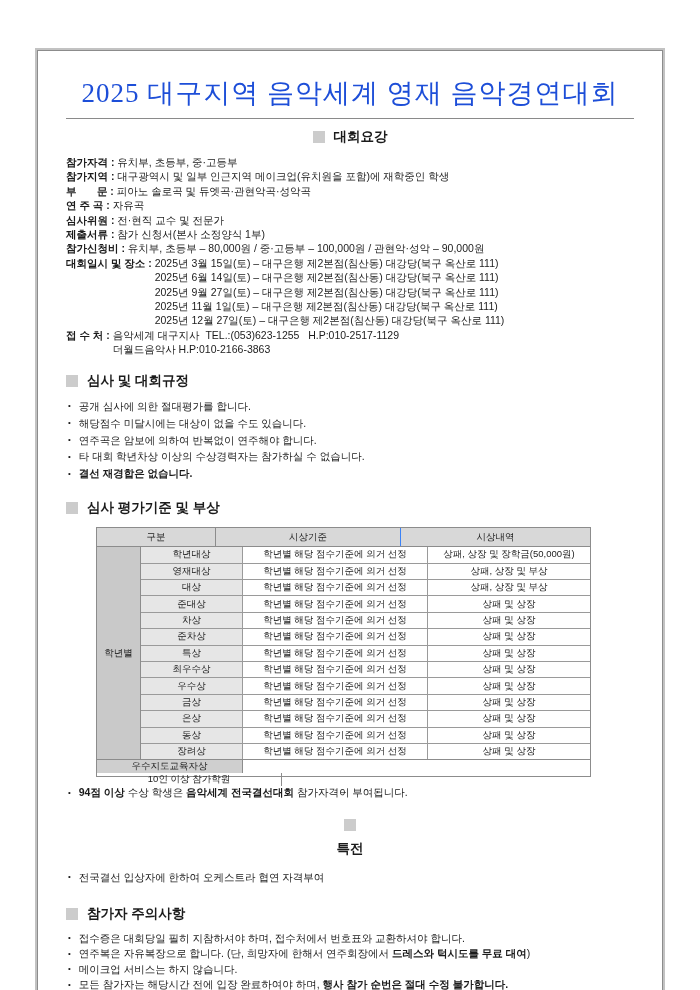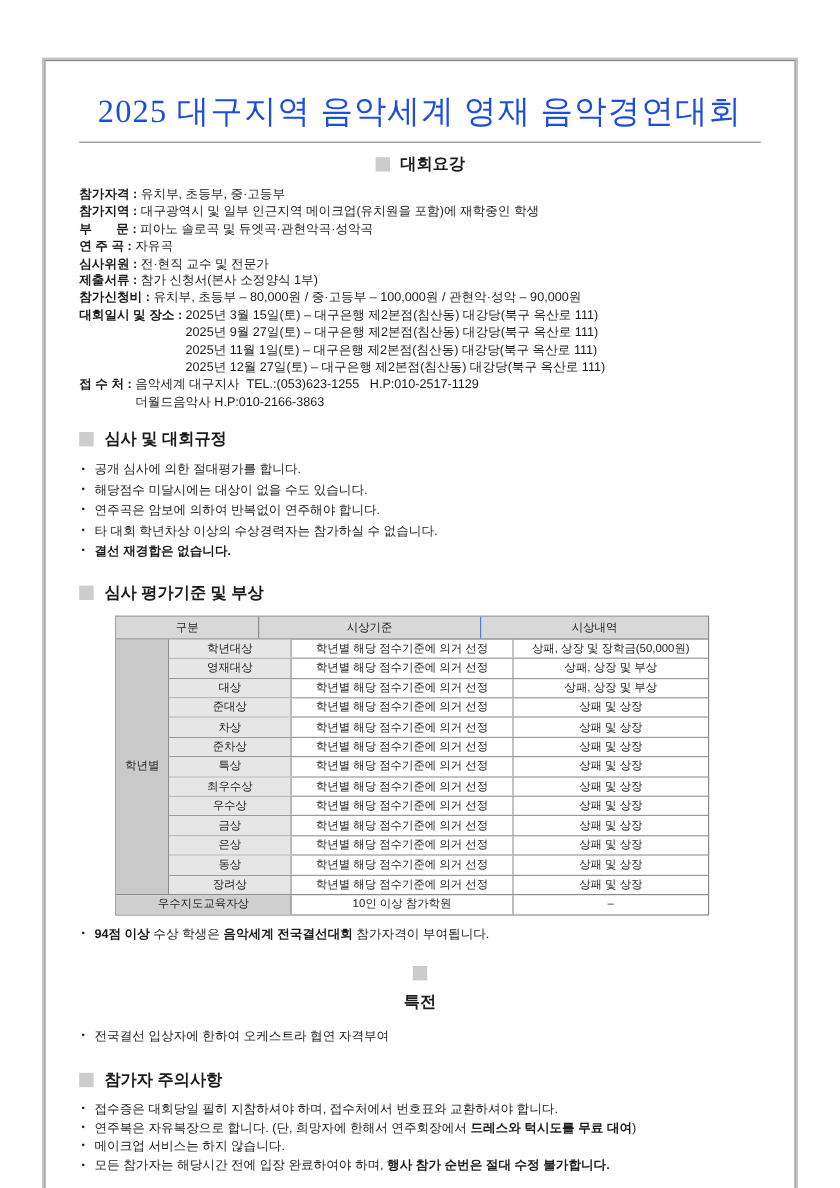--- a/index.html
+++ b/index.html
@@ -56,21 +56,21 @@
     width:43px;background:#c9c9c9;border-right:1px solid #8c8c8c;
     display:flex;align-items:center;justify-content:center;flex:0 0 auto;
   }
   .rows{flex:1;}
   .row{display:flex;border-bottom:1px solid #9a9a9a;height:15.4px;align-items:stretch;}
   .row:last-child{border-bottom:none;}
   .row div,.t-foot div{display:flex;align-items:center;justify-content:center;box-sizing:border-box;}
   .c-name{width:102px;background:#e6e6e6;border-right:1px solid #9a9a9a;}
   .c-crit{width:185px;border-right:1px solid #9a9a9a;}
   .c-prize{flex:1;}
-  .t-foot{display:flex;height:16px;}
+  .t-foot{display:flex;height:16px;flex-direction:column;}
   .f-name{width:146px;background:#cfcfcf;border-right:1px solid #8c8c8c;}
   .f-crit{width:185px;border-right:1px solid #8c8c8c;}
   .f-prize{flex:1;}
   .note{margin-top:9px;font-size:10.5px;}
 </style>
 </head>
 <body>
 
 <div class="sheet">
   <div class="inner">
@@ -114,21 +114,21 @@
           <div class="vals"><div>참가 신청서(본사 소정양식 1부)</div></div>
         </div>
 
         <div class="info-item">
           <span class="lbl">참가신청비 : </span>
           <div class="vals"><div>유치부, 초등부 – 80,000원 / 중·고등부 – 100,000원 / 관현악·성악 – 90,000원</div></div>
         </div>
 
         <div class="info-item">
           <span class="lbl">대회일시 및 장소 : </span>
-          <div class="vals"><div>2025년 3월 15일(토) – 대구은행 제2본점(침산동) 대강당(북구 옥산로 111)</div><div>2025년 9월 27일(토) – 대구은행 제2본점(침산동) 대강당(북구 옥산로 111)</div><div>2025년 11월 1일(토) – 대구은행 제2본점(침산동) 대강당(북구 옥산로 111)</div><div>2025년 12월 27일(토) – 대구은행 제2본점(침산동) 대강당(북구 옥산로 111)</div></div>
+          <div class="vals"><div>2025년 3월 15일(토) – 대구은행 제2본점(침산동) 대강당(북구 옥산로 111)</div><div>2025년 6월 14일(토) – 대구은행 제2본점(침산동) 대강당(북구 옥산로 111)</div><div>2025년 9월 27일(토) – 대구은행 제2본점(침산동) 대강당(북구 옥산로 111)</div><div>2025년 11월 1일(토) – 대구은행 제2본점(침산동) 대강당(북구 옥산로 111)</div><div>2025년 12월 27일(토) – 대구은행 제2본점(침산동) 대강당(북구 옥산로 111)</div></div>
         </div>
 
         <div class="info-item">
           <span class="lbl">접 수 처 : </span>
           <div class="vals"><div>음악세계 대구지사  TEL.:(053)623-1255   H.P:010-2517-1129</div><div>더월드음악사 H.P:010-2166-3863</div></div>
         </div>
       </div>
 
     <div class="sec sec2">
       <span class="sq"></span>

